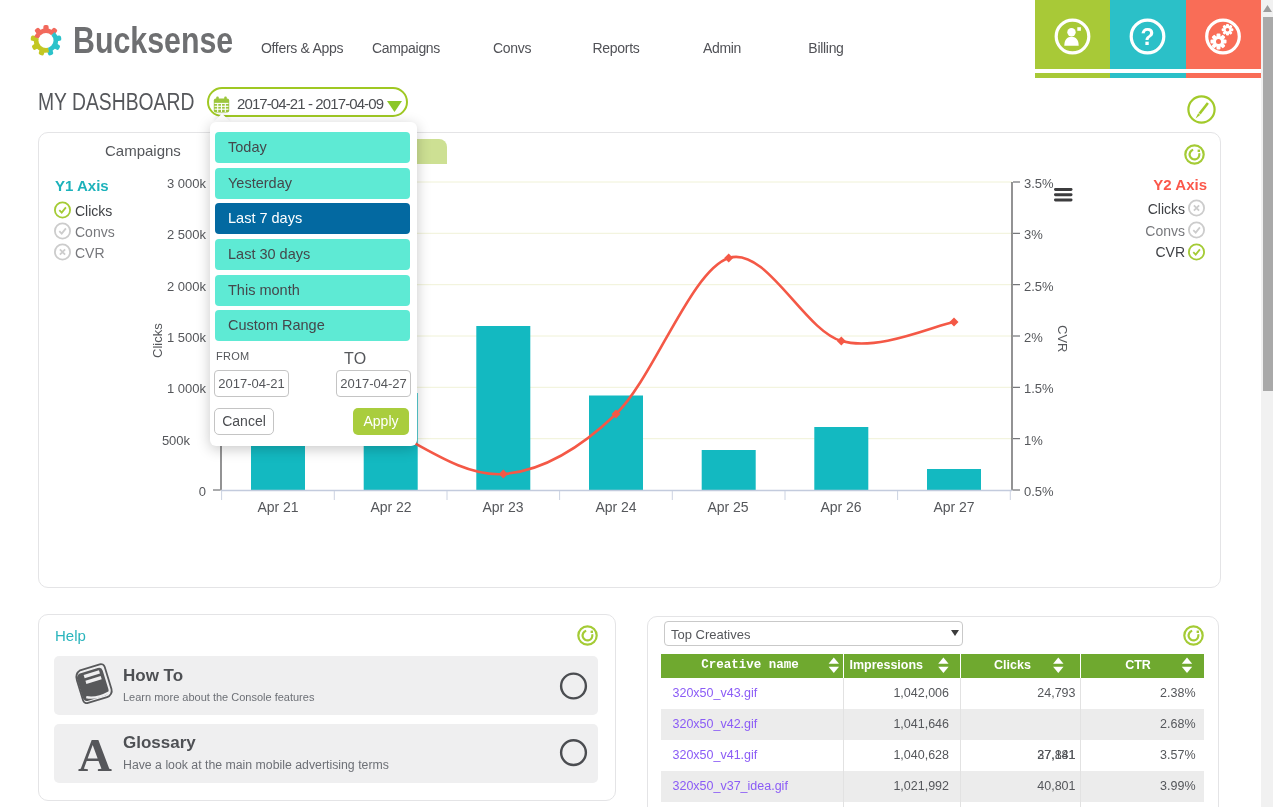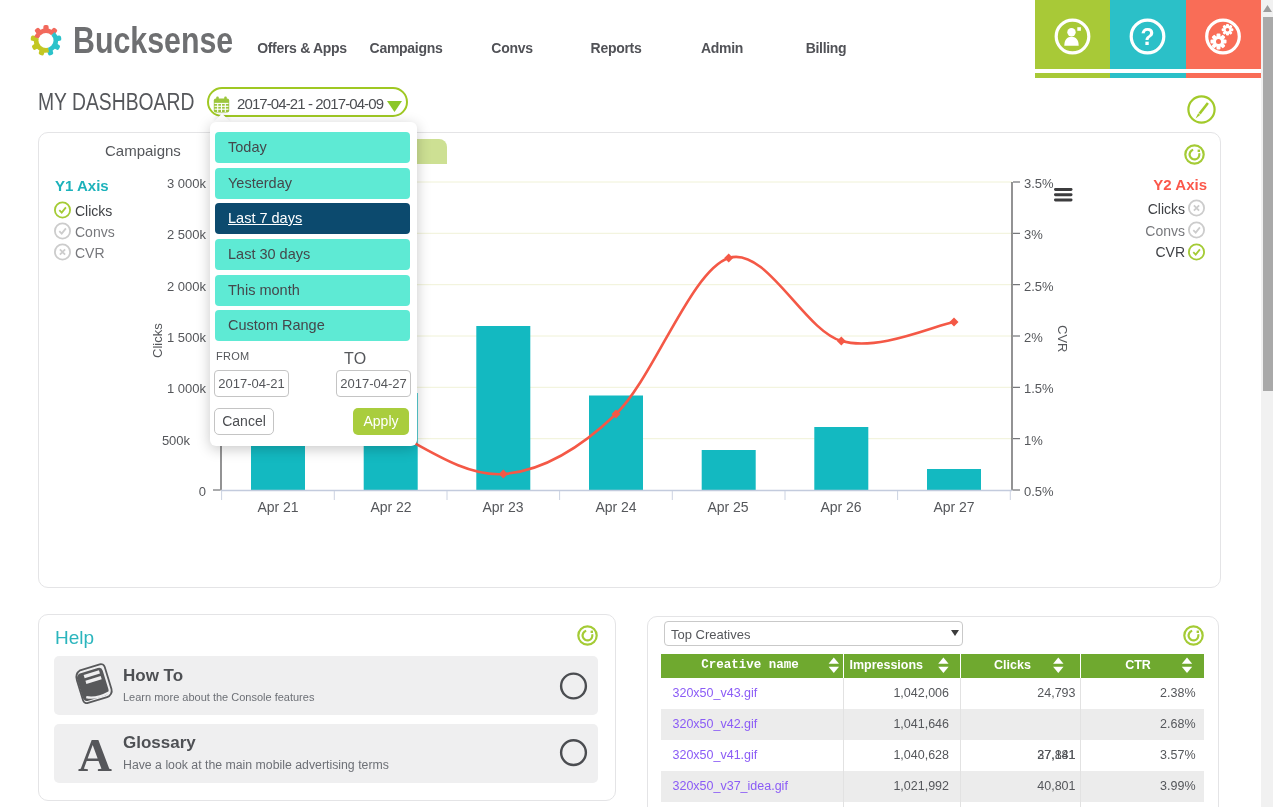--- a/index.html
+++ b/index.html
@@ -1,21 +1,21 @@
 <!DOCTYPE html>
 <html><head>
 <meta charset="utf-8">
 <style>
   * { margin:0; padding:0; box-sizing:border-box; }
   html,body { width:1273px; height:807px; overflow:hidden; background:#fff;
     font-family:"Liberation Sans", sans-serif; }
   .abs { position:absolute; }
   .card { position:absolute; background:#fff; border:1px solid #e4e4e6; border-radius:10px; }
   .txt { position:absolute; white-space:nowrap; }
-  .nav { font-size:14px; letter-spacing:-0.3px; color:#515257; text-align:center;font-weight:bold; }
+  .nav { font-size:14px; letter-spacing:-0.3px; color:#515257; text-align:center; }
   .ylab { width:60px; text-align:right; font-size:13px; color:#55575b; }
   .y2lab { font-size:13px; color:#55575b; }
   .xlab { width:56px; text-align:center; font-size:14px; color:#55575b; }
   .dditem { left:215px; width:195px; height:31px; background:#5eead4; border-radius:4px;
     font-size:14.5px; color:#45474b; line-height:31px; padding-left:13px; }
   .ddinput { top:370px; width:75px; height:27px; background:#fff; border:1px solid #c4c4c4;
     border-radius:4px; font-size:13px; color:#55575b; line-height:25px; text-align:center; }
   .helprow { left:54px; width:544px; height:59px; background:#efeff0; border-radius:5px; }
   .hsep { top:0; width:1px; height:23.5px; background:#fff; }
   .hcell { top:0; height:23.5px; line-height:23.5px; text-align:center; font-size:12.5px;
@@ -255,33 +255,33 @@
 <div class="txt xlab" style="left:475px;top:499px;">Apr 23</div>
 <div class="txt xlab" style="left:588px;top:499px;">Apr 24</div>
 <div class="txt xlab" style="left:700px;top:499px;">Apr 25</div>
 <div class="txt xlab" style="left:813px;top:499px;">Apr 26</div>
 <div class="txt xlab" style="left:926px;top:499px;">Apr 27</div>
 
 <div class="abs" id="ddpanel" style="left:210px;top:122px;width:207px;height:324px;background:#fff;border-radius:6px;box-shadow:0 3px 14px rgba(0,0,0,0.22);z-index:50;"></div>
 <div class="abs" style="left:216px;top:116px;width:12px;height:12px;background:#fff;transform:rotate(45deg);z-index:49;box-shadow:-2px -2px 3px rgba(0,0,0,0.06);"></div>
 <div class="abs dditem" style="top:132px;z-index:51;">Today</div>
 <div class="abs dditem" style="top:168px;z-index:51;">Yesterday</div>
-<div class="abs dditem" style="top:203px;z-index:51;background:#0c4a6e;color:#fff;text-decoration:underline;">Last 7 days</div>
+<div class="abs dditem" style="top:203px;z-index:51;background:#0369a1;color:#fff;">Last 7 days</div>
 <div class="abs dditem" style="top:239px;z-index:51;">Last 30 days</div>
 <div class="abs dditem" style="top:275px;z-index:51;">This month</div>
 <div class="abs dditem" style="top:310px;z-index:51;">Custom Range</div>
 <div class="txt" style="left:216px;top:350px;font-size:11px;letter-spacing:0.3px;color:#55575b;z-index:51;">FROM</div>
 <div class="txt" style="left:344px;top:350px;font-size:16px;letter-spacing:0.3px;color:#55575b;z-index:51;">TO</div>
 <div class="abs ddinput" style="left:214px;z-index:51;">2017-04-21</div>
 <div class="abs ddinput" style="left:336px;z-index:51;">2017-04-27</div>
 <div class="abs" style="left:214px;top:408px;width:60px;height:27px;background:#fff;border:1px solid #c4c4c4;border-radius:5px;z-index:51;font-size:14px;color:#4c4e52;text-align:center;line-height:25px;">Cancel</div>
 <div class="abs" style="left:353px;top:408px;width:56px;height:27px;background:#a9cd3d;border-radius:5px;z-index:51;font-size:14px;color:#fff;text-align:center;line-height:27px;">Apply</div>
 
 <div class="card" style="left:38px;top:614px;width:578px;height:187px;"></div>
-<div class="txt" style="left:55px;top:627px;font-size:19px;color:#2bb5bd;">Help</div>
+<div class="txt" style="left:55px;top:627px;font-size:15px;color:#2bb5bd;">Help</div>
 <svg class="abs" style="left:577px;top:625px;" width="21" height="21" viewBox="0 0 21 21">
   <circle cx="10.5" cy="10.5" r="9.2" fill="none" stroke="#a4cb35" stroke-width="2.2"></circle>
   <path d="M15.2,9.2 A4.9,4.9 0 1 1 9.2,5.8" fill="none" stroke="#a4cb35" stroke-width="2.2"></path>
   <rect x="13.6" y="5.6" width="2.4" height="2.4" fill="#a4cb35"></rect>
 </svg>
 <div class="abs helprow" style="top:656px;"></div>
 <div class="abs helprow" style="top:724px;"></div>
 <div class="txt" style="left:123px;top:666px;font-size:17px;font-weight:bold;color:#4e5054;">How To</div>
 <div class="txt" style="left:123px;top:691px;font-size:11px;color:#6d7076;">Learn more about the Console features</div>
 <div class="txt" style="left:123px;top:733px;font-size:17px;font-weight:bold;color:#4e5054;">Glossary</div>

